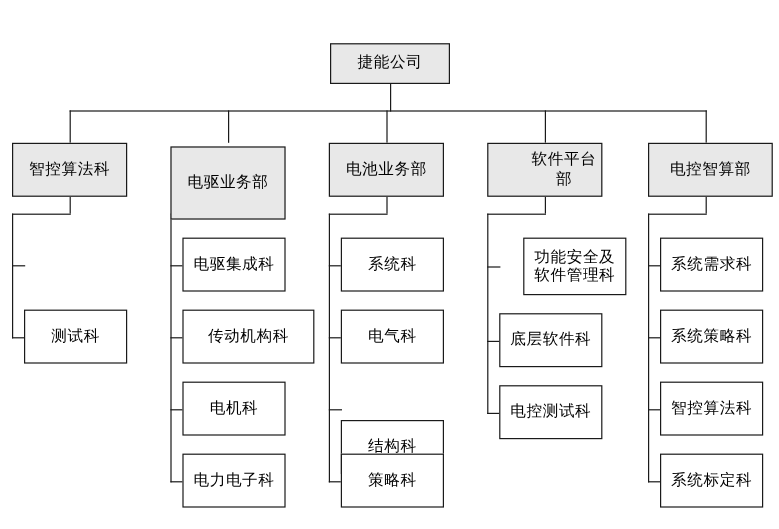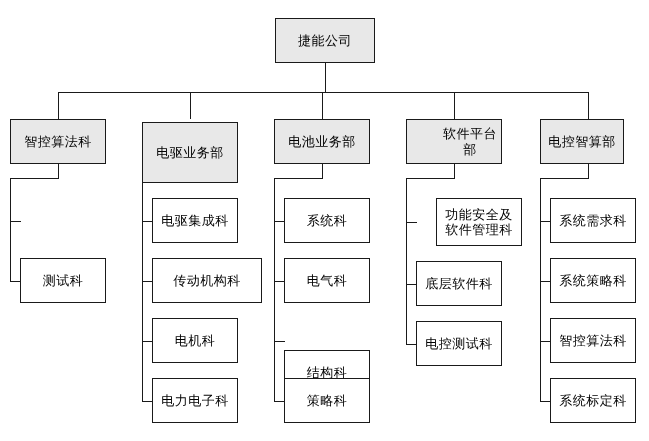--- a/index.html
+++ b/index.html
@@ -54,21 +54,21 @@
     height: 1px;
   }
   .conn.v {
     width: 1px;
   }
 </style>
 </head>
 <body>
 
 <div id="chart-canvas">
-    <div class="node level-0" style="left: 275px; top: 18px; width: 100px; height: 45px;">
+    <div class="node level-0" style="left: 275px; top: 36px; width: 100px; height: 34px;">
       <span class="node-label">捷能公司</span>
     </div>
     <div class="conn v" style="left: 325px; top: 63px; width: 1px; height: 30px;"></div>
     <div class="conn h" style="left: 58px; top: 92px; width: 531px; height: 1px;"></div>
     <div class="conn v" style="left: 58px; top: 92px; width: 1px; height: 27px;"></div>
     <div class="node level-1" style="left: 10px; top: 119px; width: 96px; height: 45px;">
       <span class="node-label">智控算法科</span>
     </div>
     <div class="conn v" style="left: 58px; top: 164px; width: 1px; height: 14px;"></div>
     <div class="conn h" style="left: 10px; top: 178px; width: 49px; height: 1px;"></div>
@@ -138,21 +138,21 @@
     <div class="node level-2" style="left: 416px; top: 261px; width: 86px; height: 45px;">
       <span class="node-label">底层软件科</span>
     </div>
     <div class="conn h" style="left: 406px; top: 284px; width: 11px; height: 1px;"></div>
     <div class="node level-2" style="left: 416px; top: 321px; width: 86px; height: 45px;">
       <span class="node-label">电控测试科</span>
     </div>
     <div class="conn h" style="left: 406px; top: 344px; width: 11px; height: 1px;"></div>
     <div class="conn v" style="left: 406px; top: 178px; width: 1px; height: 167px;"></div>
     <div class="conn v" style="left: 588px; top: 92px; width: 1px; height: 27px;"></div>
-    <div class="node level-1" style="left: 540px; top: 119px; width: 84px; height: 45px;">
+    <div class="node level-1" style="left: 540px; top: 119px; width: 104px; height: 45px;">
       <span class="node-label">电控智算部</span>
     </div>
     <div class="conn v" style="left: 588px; top: 164px; width: 1px; height: 14px;"></div>
     <div class="conn h" style="left: 540px; top: 178px; width: 49px; height: 1px;"></div>
     <div class="node level-2" style="left: 550px; top: 198px; width: 86px; height: 45px;">
       <span class="node-label">系统需求科</span>
     </div>
     <div class="conn h" style="left: 540px; top: 221px; width: 11px; height: 1px;"></div>
     <div class="node level-2" style="left: 550px; top: 258px; width: 86px; height: 45px;">
       <span class="node-label">系统策略科</span>

